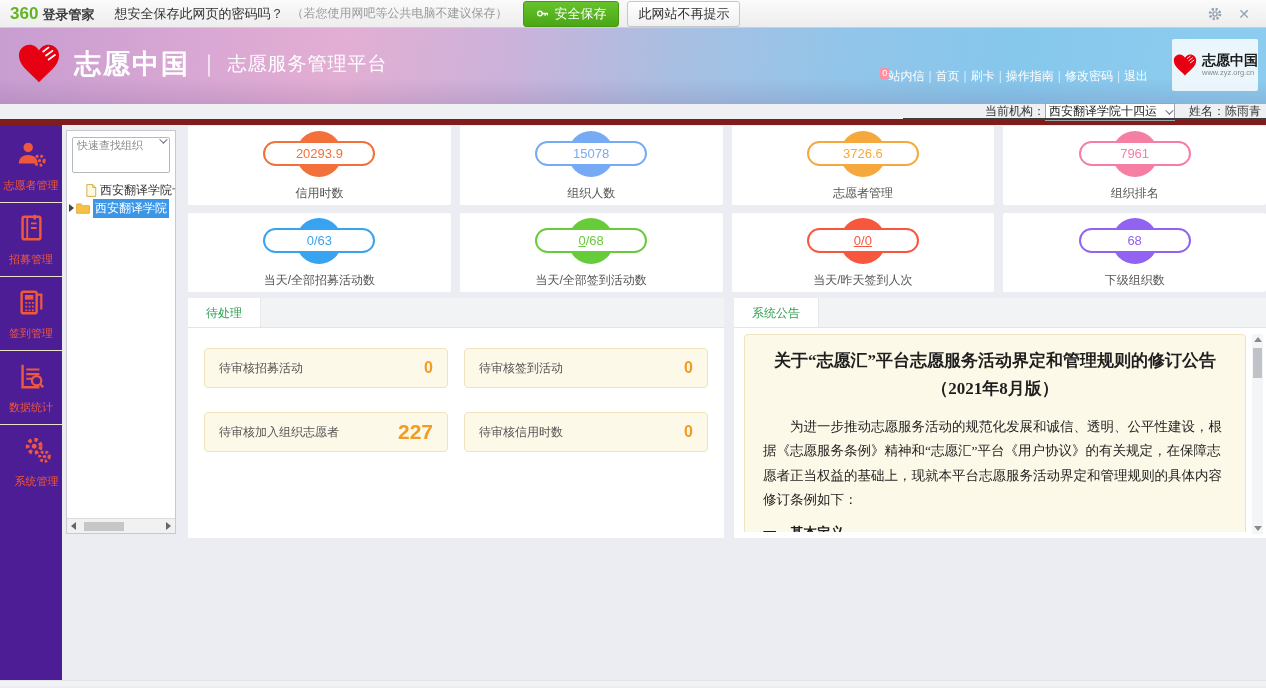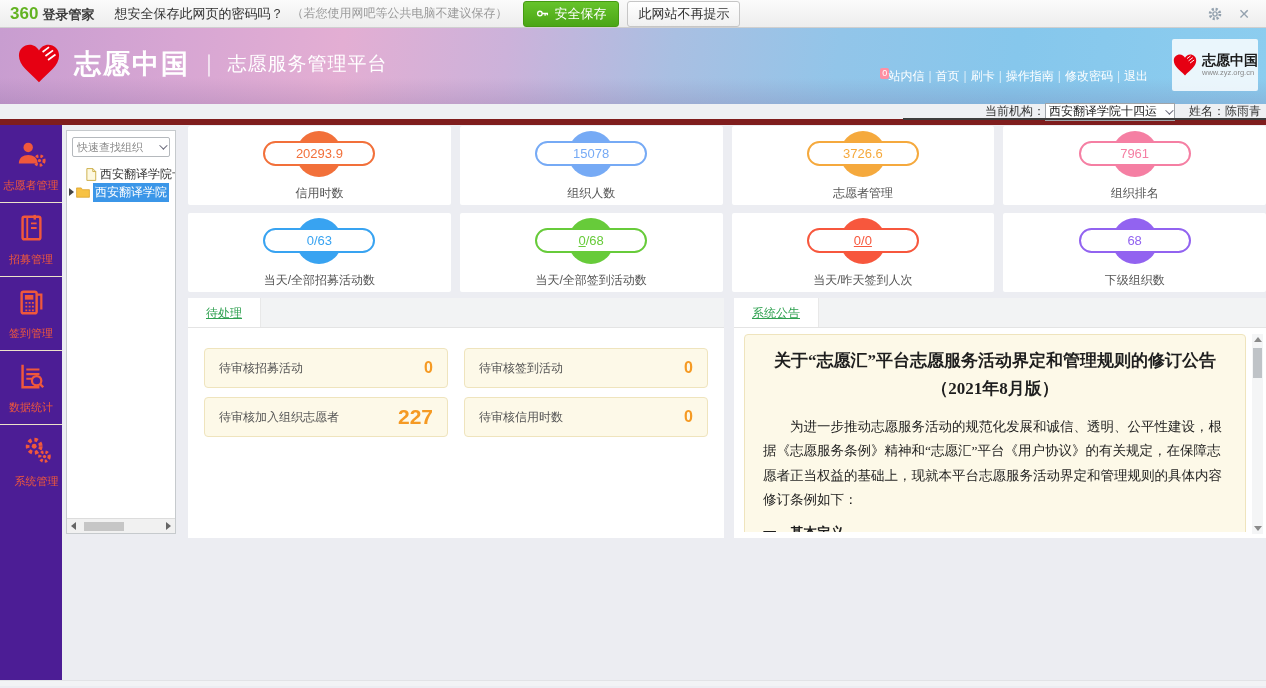--- a/index.html
+++ b/index.html
@@ -54,22 +54,22 @@
   
   .main { display:flex; height:555px; }
   .sidebar { width:62px; background:#4c1d95; flex:0 0 62px; padding-top:4px; }
   .sbitem { text-align:center; padding:10px 0 9px; border-bottom:1px solid #ede3c9; cursor:pointer; color:var(--accent); }
   .sbitem:last-child { border-bottom:none;padding-left:11px; }
   .sblabel { display:block; font-size:11px; margin-top:5px; }
   .content { flex:1; padding:1px 0 0 4px; display:flex; }
 
   .treepanel { width:110px; height:404px; background:#fff; border:1px solid #c6cacd; margin-top:4px; position:relative;
                flex:0 0 110px; overflow:hidden; }
-  .treesearch { margin:6px 5px 8px; height:20px; border:1px solid #b5b9bd; border-radius:2px; background:#fff;
-                display:flex; align-items:center; padding:0 4px; font-size:11px; color:#8a8a8a; cursor:pointer;gap:16px; }
+  .treesearch { margin:6px 5px 8px; height:36px; border:1px solid #b5b9bd; border-radius:2px; background:#fff;
+                display:flex; align-items:flex-start; padding:0 4px; font-size:11px; color:#8a8a8a; cursor:pointer;gap:16px; }
   .treesearch span { flex:1; white-space:nowrap; overflow:hidden; }
   .treeitem { display:flex; align-items:center; height:18px; font-size:12px; white-space:nowrap; cursor:pointer; }
   .ti-file { padding-left:18px; color:#333; }
   .ti-folder { padding-left:2px; }
   .tri { width:0; height:0; border-left:5px solid #444; border-top:4px solid transparent; border-bottom:4px solid transparent; margin-right:2px; }
   .sel-label { background:var(--sel); color:#fff; padding:1px 2px; }
   .treeitem svg { margin-right:3px; flex:0 0 auto; }
   .hscroll { position:absolute; left:0; right:0; bottom:0; height:15px; background:#f1f1f1; border-top:1px solid #dcdcdc;
              display:flex; align-items:center; cursor:pointer; }
   .arrL { width:0; height:0; border-right:5px solid #666; border-top:4px solid transparent; border-bottom:4px solid transparent; margin-left:4px; }
@@ -86,22 +86,22 @@
   .va:empty, .vb:empty { display:none; }
   .va { text-decoration:underline; cursor:pointer; }
   .slabel { font-size:12px; color:#555; margin-top:7px; }
 
   .panels { display:flex; gap:10px; margin-top:6px; height:240px; }
   .panel { background:#fff; position:relative; overflow:hidden; }
   .panel.pending { flex:0 0 536px; }
   .panel.ann { flex:1; }
   .tabstrip { height:30px; background:#f2f3f4; border-bottom:1px solid #e4e4e4; display:flex; }
   .tab { background:#fff; color:var(--green); font-size:12px; padding:0 18px; line-height:30px; border-right:1px solid #e8e8e8;
-         cursor:pointer;text-decoration:underline; }
-  .pgrid { display:grid; grid-template-columns:1fr 1fr; gap:9px 16px; padding:20px 16px; }
+         cursor:pointer; }
+  .pgrid { display:grid; grid-template-columns:1fr 1fr; gap:24px 16px; padding:20px 16px; }
   .pcard { background:#fdf9e8; border:1px solid #efe4bd; border-radius:4px; height:40px; display:flex; align-items:center;
            justify-content:space-between; padding:0 14px; cursor:pointer; }
   .plabel { font-size:12px; color:#555; }
   .pnum { font-size:16px; font-weight:bold; color:var(--orange); }
   .pgrid .pcard:nth-child(3) .pnum { font-size:21px; }
 
   .annbody { padding:6px 20px 0 10px; height:204px; overflow:hidden; }
   .anncard { background:#fdf9e8; border:1px solid #efe4bd; border-radius:4px; padding:12px 18px 14px;
              font-family:"Liberation Serif", serif; color:#1e1e1e; }
   .anntitle { font-size:17px; font-weight:bold; text-align:center; line-height:1.65; }

